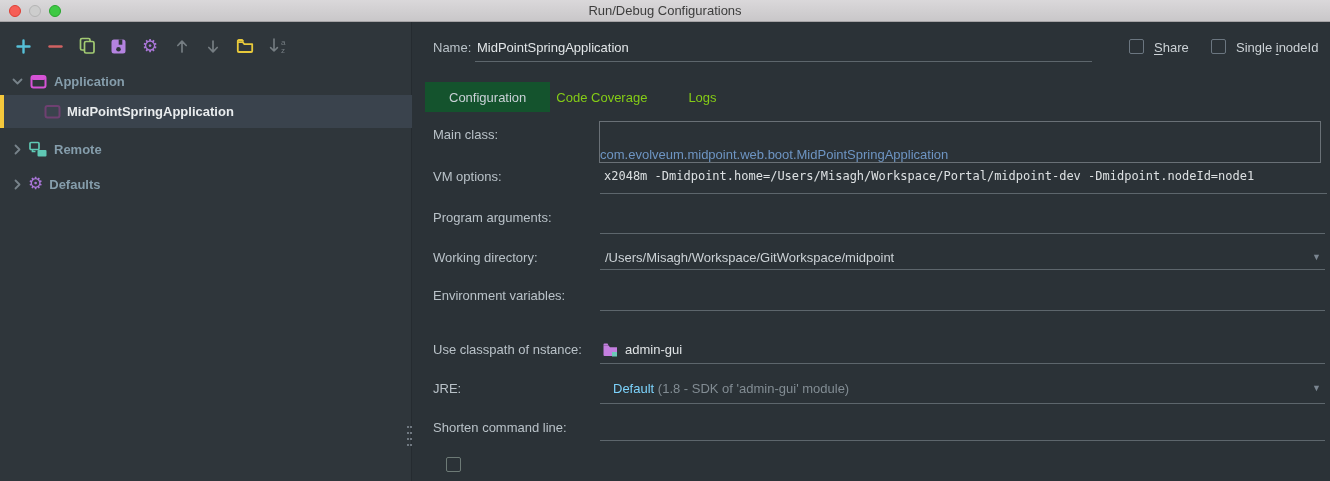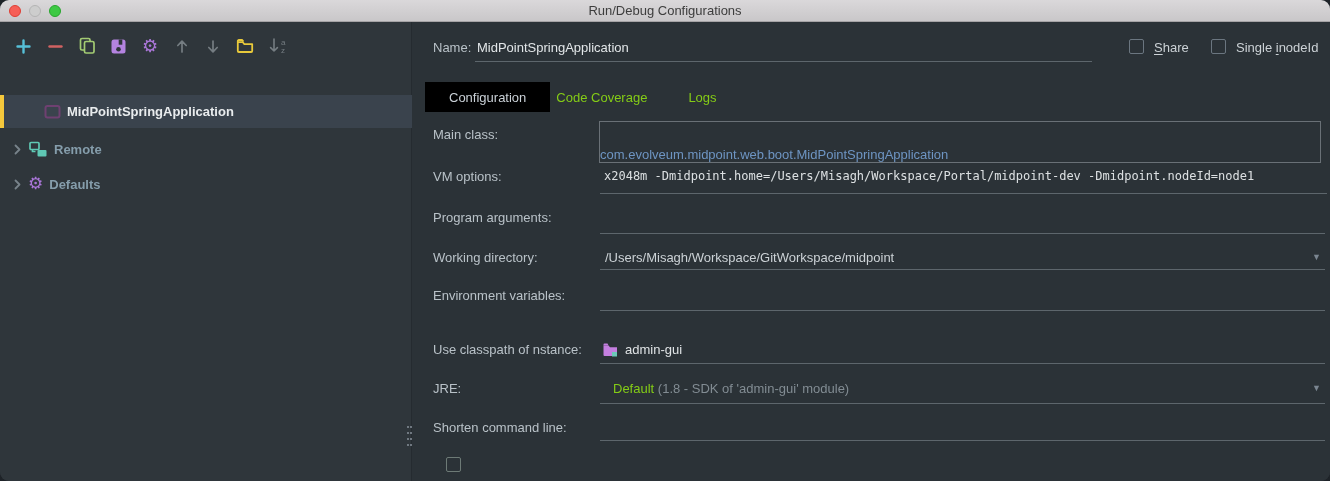--- a/index.html
+++ b/index.html
@@ -1,20 +1,20 @@
 <!DOCTYPE html>
 <html><head>
 <meta charset="utf-8">
 <style>
   * { margin:0; padding:0; box-sizing:border-box; }
   html,body { background:#1e2328; }
   #window {
     position:relative; width:1330px; height:481px; overflow:hidden;
     font-family:"Liberation Sans", sans-serif; font-size:13px;
-    background:#2b3237; color:#c3ccd2;border-radius:9px;
+    background:#2b3237; color:#c3ccd2;
   }
   
   #titlebar {
     position:absolute; left:0; top:0; width:1330px; height:22px;
     background:linear-gradient(#dad8da,#c9c7c9);
     border-bottom:1px solid #a5a3a5;
   }
   .traffic { position:absolute; top:5px; width:12px; height:12px; border-radius:50%; }
   #tb-close   { left:9px;  background:#f65f57; border:1px solid #de3e34; }
   #tb-min     { left:29px; background:#cdcdcd; border:1px solid #b4b4b4; }
@@ -40,21 +40,21 @@
   
   .flabel { position:absolute; left:433px; color:#b9c2c8; white-space:nowrap; }
   .fvalue { position:absolute; white-space:nowrap; color:#ccd2d6; }
   .underline { position:absolute; height:1px; background:#5d666c; }
   .ddarrow { position:absolute; font-size:9px; color:#7b8691; }
   .cbox { width:15px; height:15px; border:1px solid #6d7a76; border-radius:2px; background:transparent; display:inline-block; }
   .mnem { text-decoration:underline; text-underline-offset:2px; }
   
   #tabs { position:absolute; left:425px; top:82px; height:30px; display:flex; align-items:center; }
   .tab { height:30px; display:flex; align-items:center; padding:0 24px; color:#84cc16; }
-  .tab.active { background:#000000; color:#cad1d7; }
+  .tab.active { background:#14532d; color:#cad1d7; }
   #tab-codecoverage { margin-left:6px; padding:0 0; }
   #tab-logs { margin-left:41px; padding:0 0; }
   
   #main-class-box {
     position:absolute; left:599px; top:121px; width:722px; height:42px;
     border:1px solid #697076; background:#2b3237;
     display:flex; align-items:flex-end; 
   }
   #main-class-box .txt { color:#6e95c3; white-space:nowrap; overflow:hidden; }
   .mono { font-family:"DejaVu Sans Mono", monospace; font-size:12px; color:#dce0e2; }
@@ -121,20 +121,32 @@
     </svg>
   </div>
   <div class="tool" style="left:267px; width:26px">
     <svg width="24" height="18" viewBox="0 0 24 18">
       <path d="M6 2v12M2.6 10.6L6 14l3.4-3.4" stroke="#757d82" stroke-width="1.6" fill="none" stroke-linecap="round" stroke-linejoin="round"></path>
       <text x="13" y="7.5" font-size="8" fill="#757d82" font-family="Liberation Sans, sans-serif">a</text>
       <text x="13" y="16" font-size="8" fill="#757d82" font-family="Liberation Sans, sans-serif">z</text>
     </svg>
   </div>
 
+  <div class="tree-row" style="top:66px">
+    <span style="margin-left:10px" class="chev">
+      <svg width="13" height="13" viewBox="0 0 13 13">
+        <path d="M2.5 4.5l4 4 4-4" stroke="#78838a" stroke-width="1.8" fill="none" stroke-linecap="round" stroke-linejoin="round"></path>
+      </svg>
+    </span>
+    <svg width="17" height="15" viewBox="0 0 17 15" style="margin-left:6px">
+      <rect x="1.5" y="2" width="14" height="11.5" rx="2" fill="none" stroke="#d653d6" stroke-width="2"></rect>
+      <rect x="1.5" y="2" width="14" height="4" rx="2" fill="#d653d6"></rect>
+    </svg>
+    <span class="tree-label" style="margin-left:7px">Application</span>
+  </div>
 
   <div class="tree-row" id="row-selected" style="top:95px">
     <span id="sel-stripe"></span>
     <svg width="17" height="15" viewBox="0 0 17 15" style="margin-left:44px">
       <rect x="1.5" y="2" width="14" height="11.5" rx="2" fill="none" stroke="#6e4071" stroke-width="2"></rect>
     </svg>
     <span class="tree-label sel" style="margin-left:6px">MidPointSpringApplication</span>
   </div>
 
   <div class="tree-row" style="top:134px">
@@ -215,21 +227,21 @@
   <svg width="17" height="15" viewBox="0 0 17 15" style="position:absolute; left:602px; top:342px">
     <path d="M1.5 3.5h5l1.5 1.8h7V13a1 1 0 0 1-1 1h-11.5a1 1 0 0 1-1-1V3.5z" fill="#c47fe0"></path>
     <path d="M1.5 3.5V2.6a1 1 0 0 1 1-1h3l1 1.9" fill="#c47fe0"></path>
     <rect x="10" y="10" width="5" height="4.5" fill="#6cc9b8"></rect>
   </svg>
   <div class="fvalue" style="left:625px; top:342px; color:#dfe3e5">admin-gui</div>
   <div class="underline" style="left:600px; top:363px; width:725px"></div>
 
   <div class="flabel" style="top:381px">JRE:</div>
   <div class="fvalue" style="left:613px; top:381px">
-    <span style="color:#84cc16">Default</span>
+    <span style="color:#7dd3fc">Default</span>
     <span style="color:#828c93">(1.8 - SDK of 'admin-gui' module)</span>
   </div>
   <span class="ddarrow" style="left:1312px; top:383px">▼</span>
   <div class="underline" style="left:600px; top:403px; width:725px"></div>
 
   <div class="flabel" style="top:420px">Shorten command line:</div>
   <div class="underline" style="left:600px; top:440px; width:725px"></div>
 
   <span class="cbox" style="position:absolute; left:446px; top:457px"></span>
 

